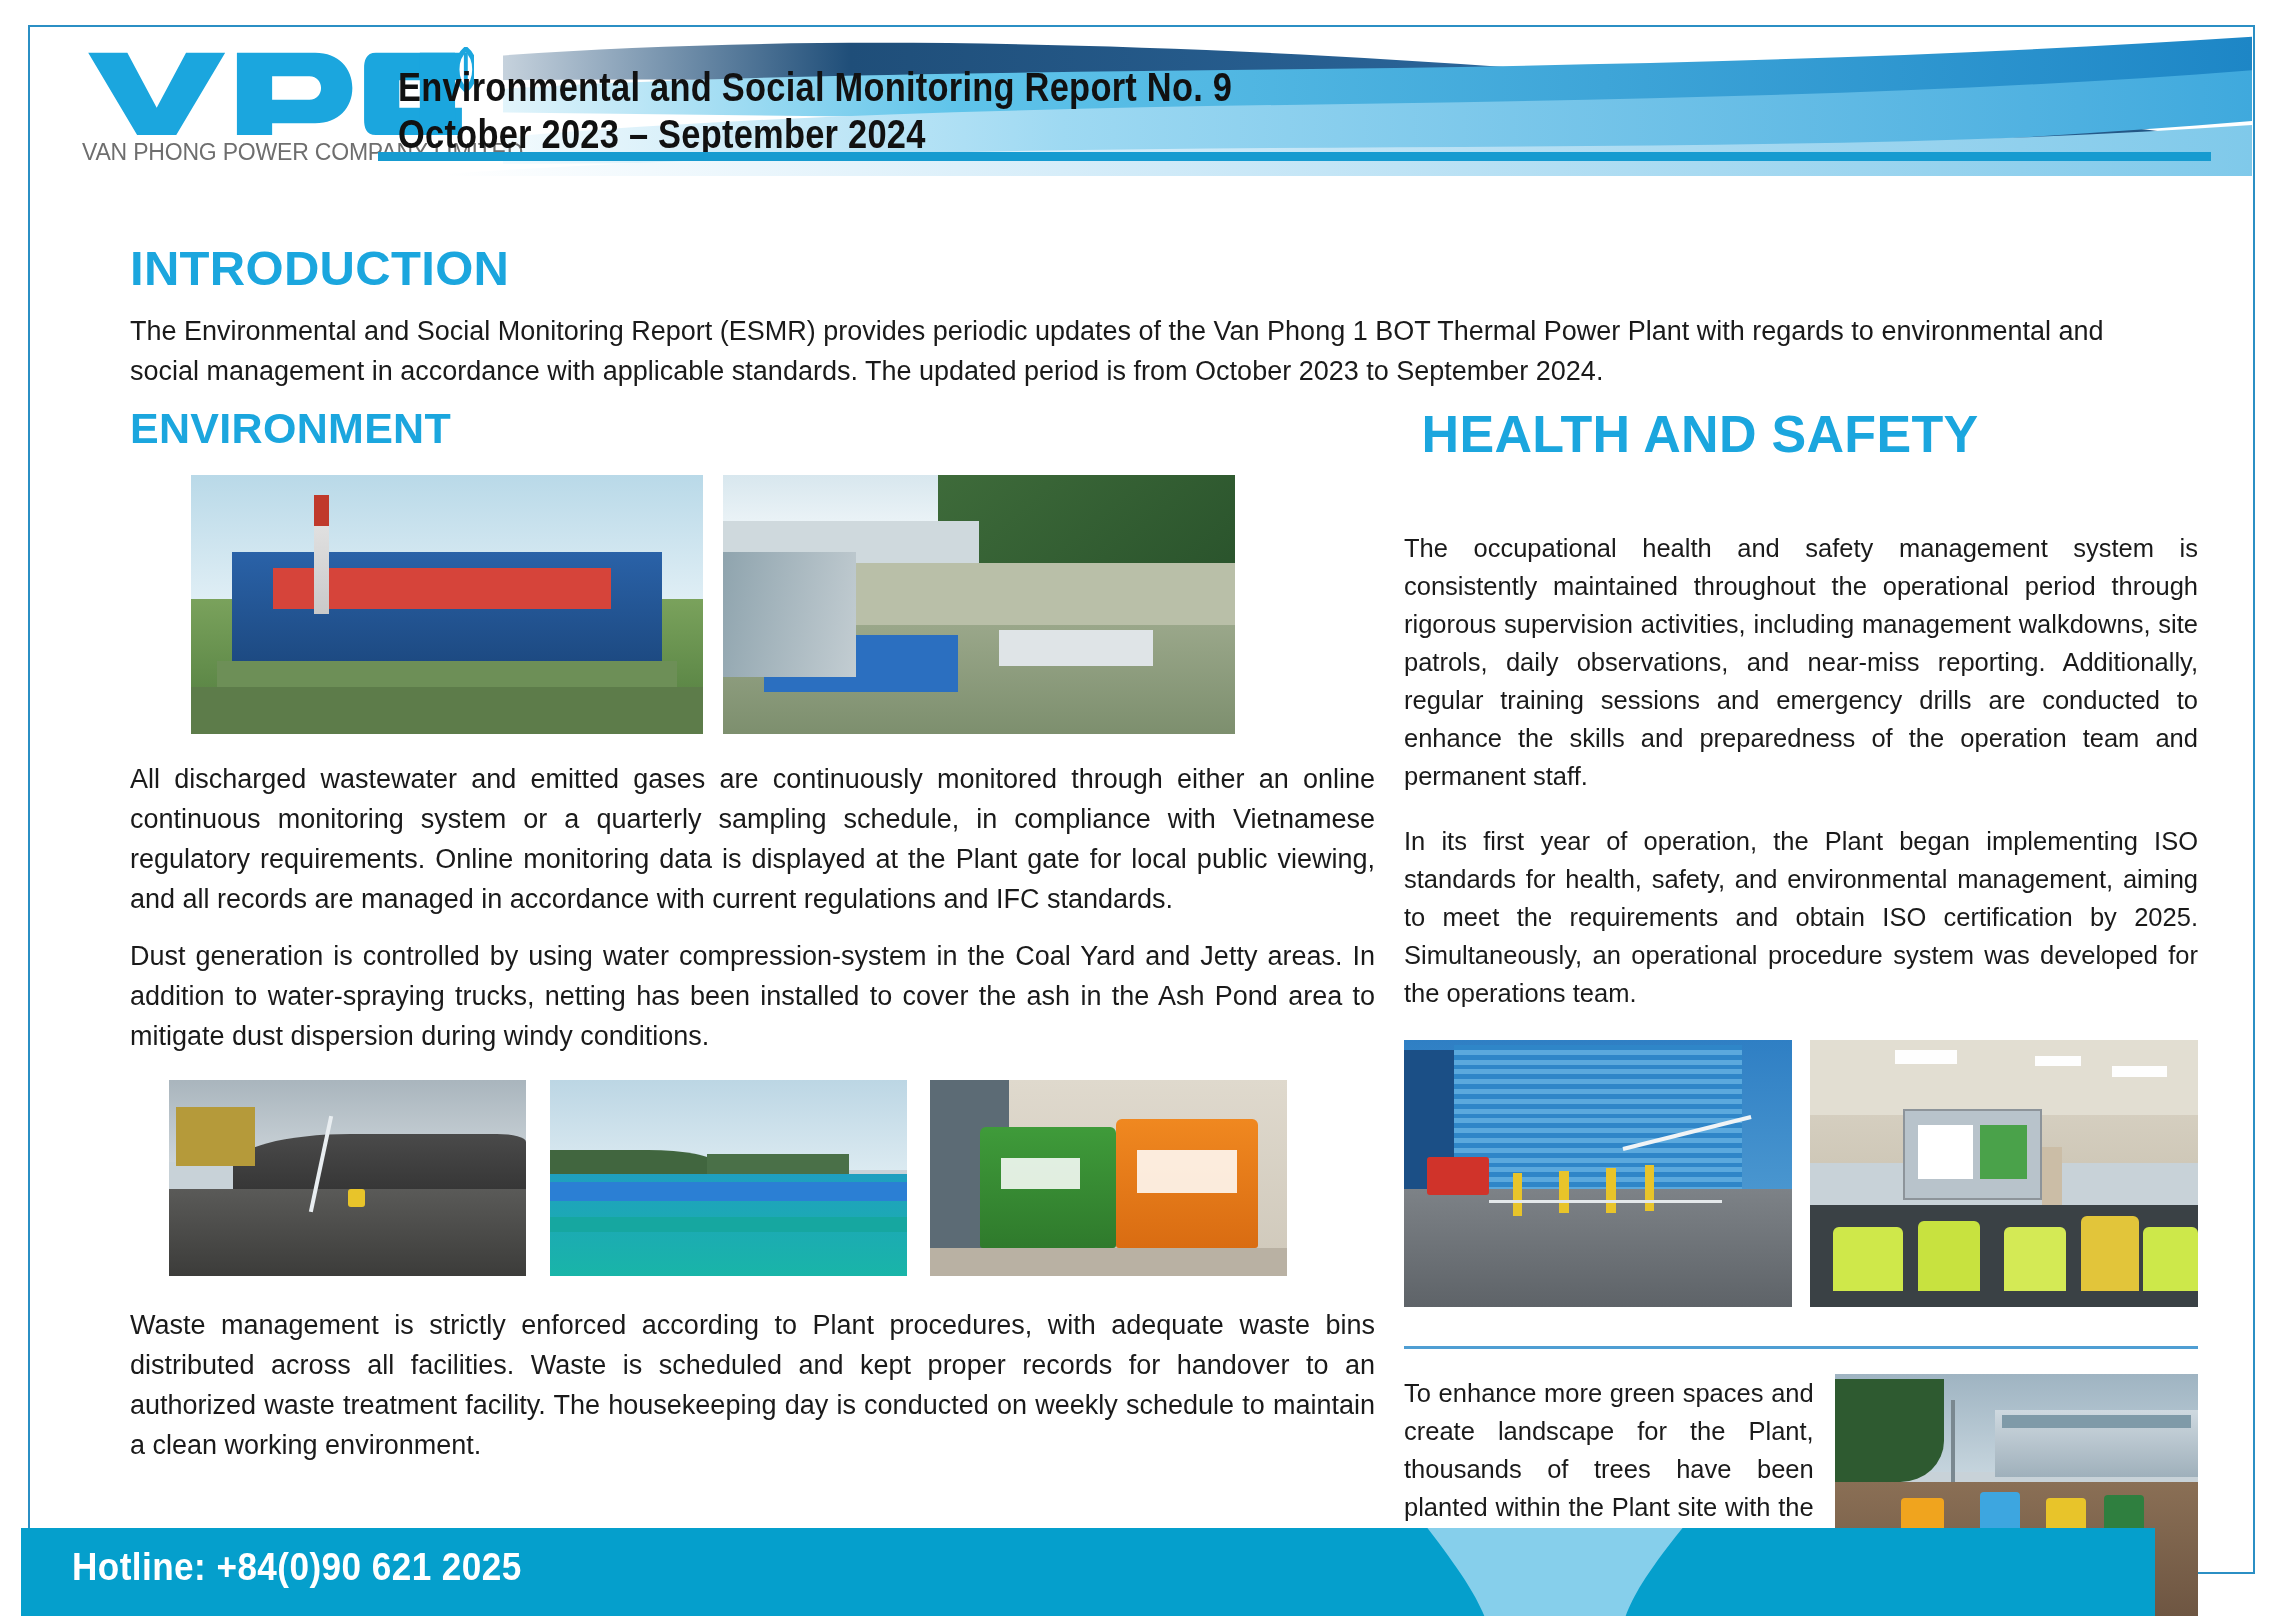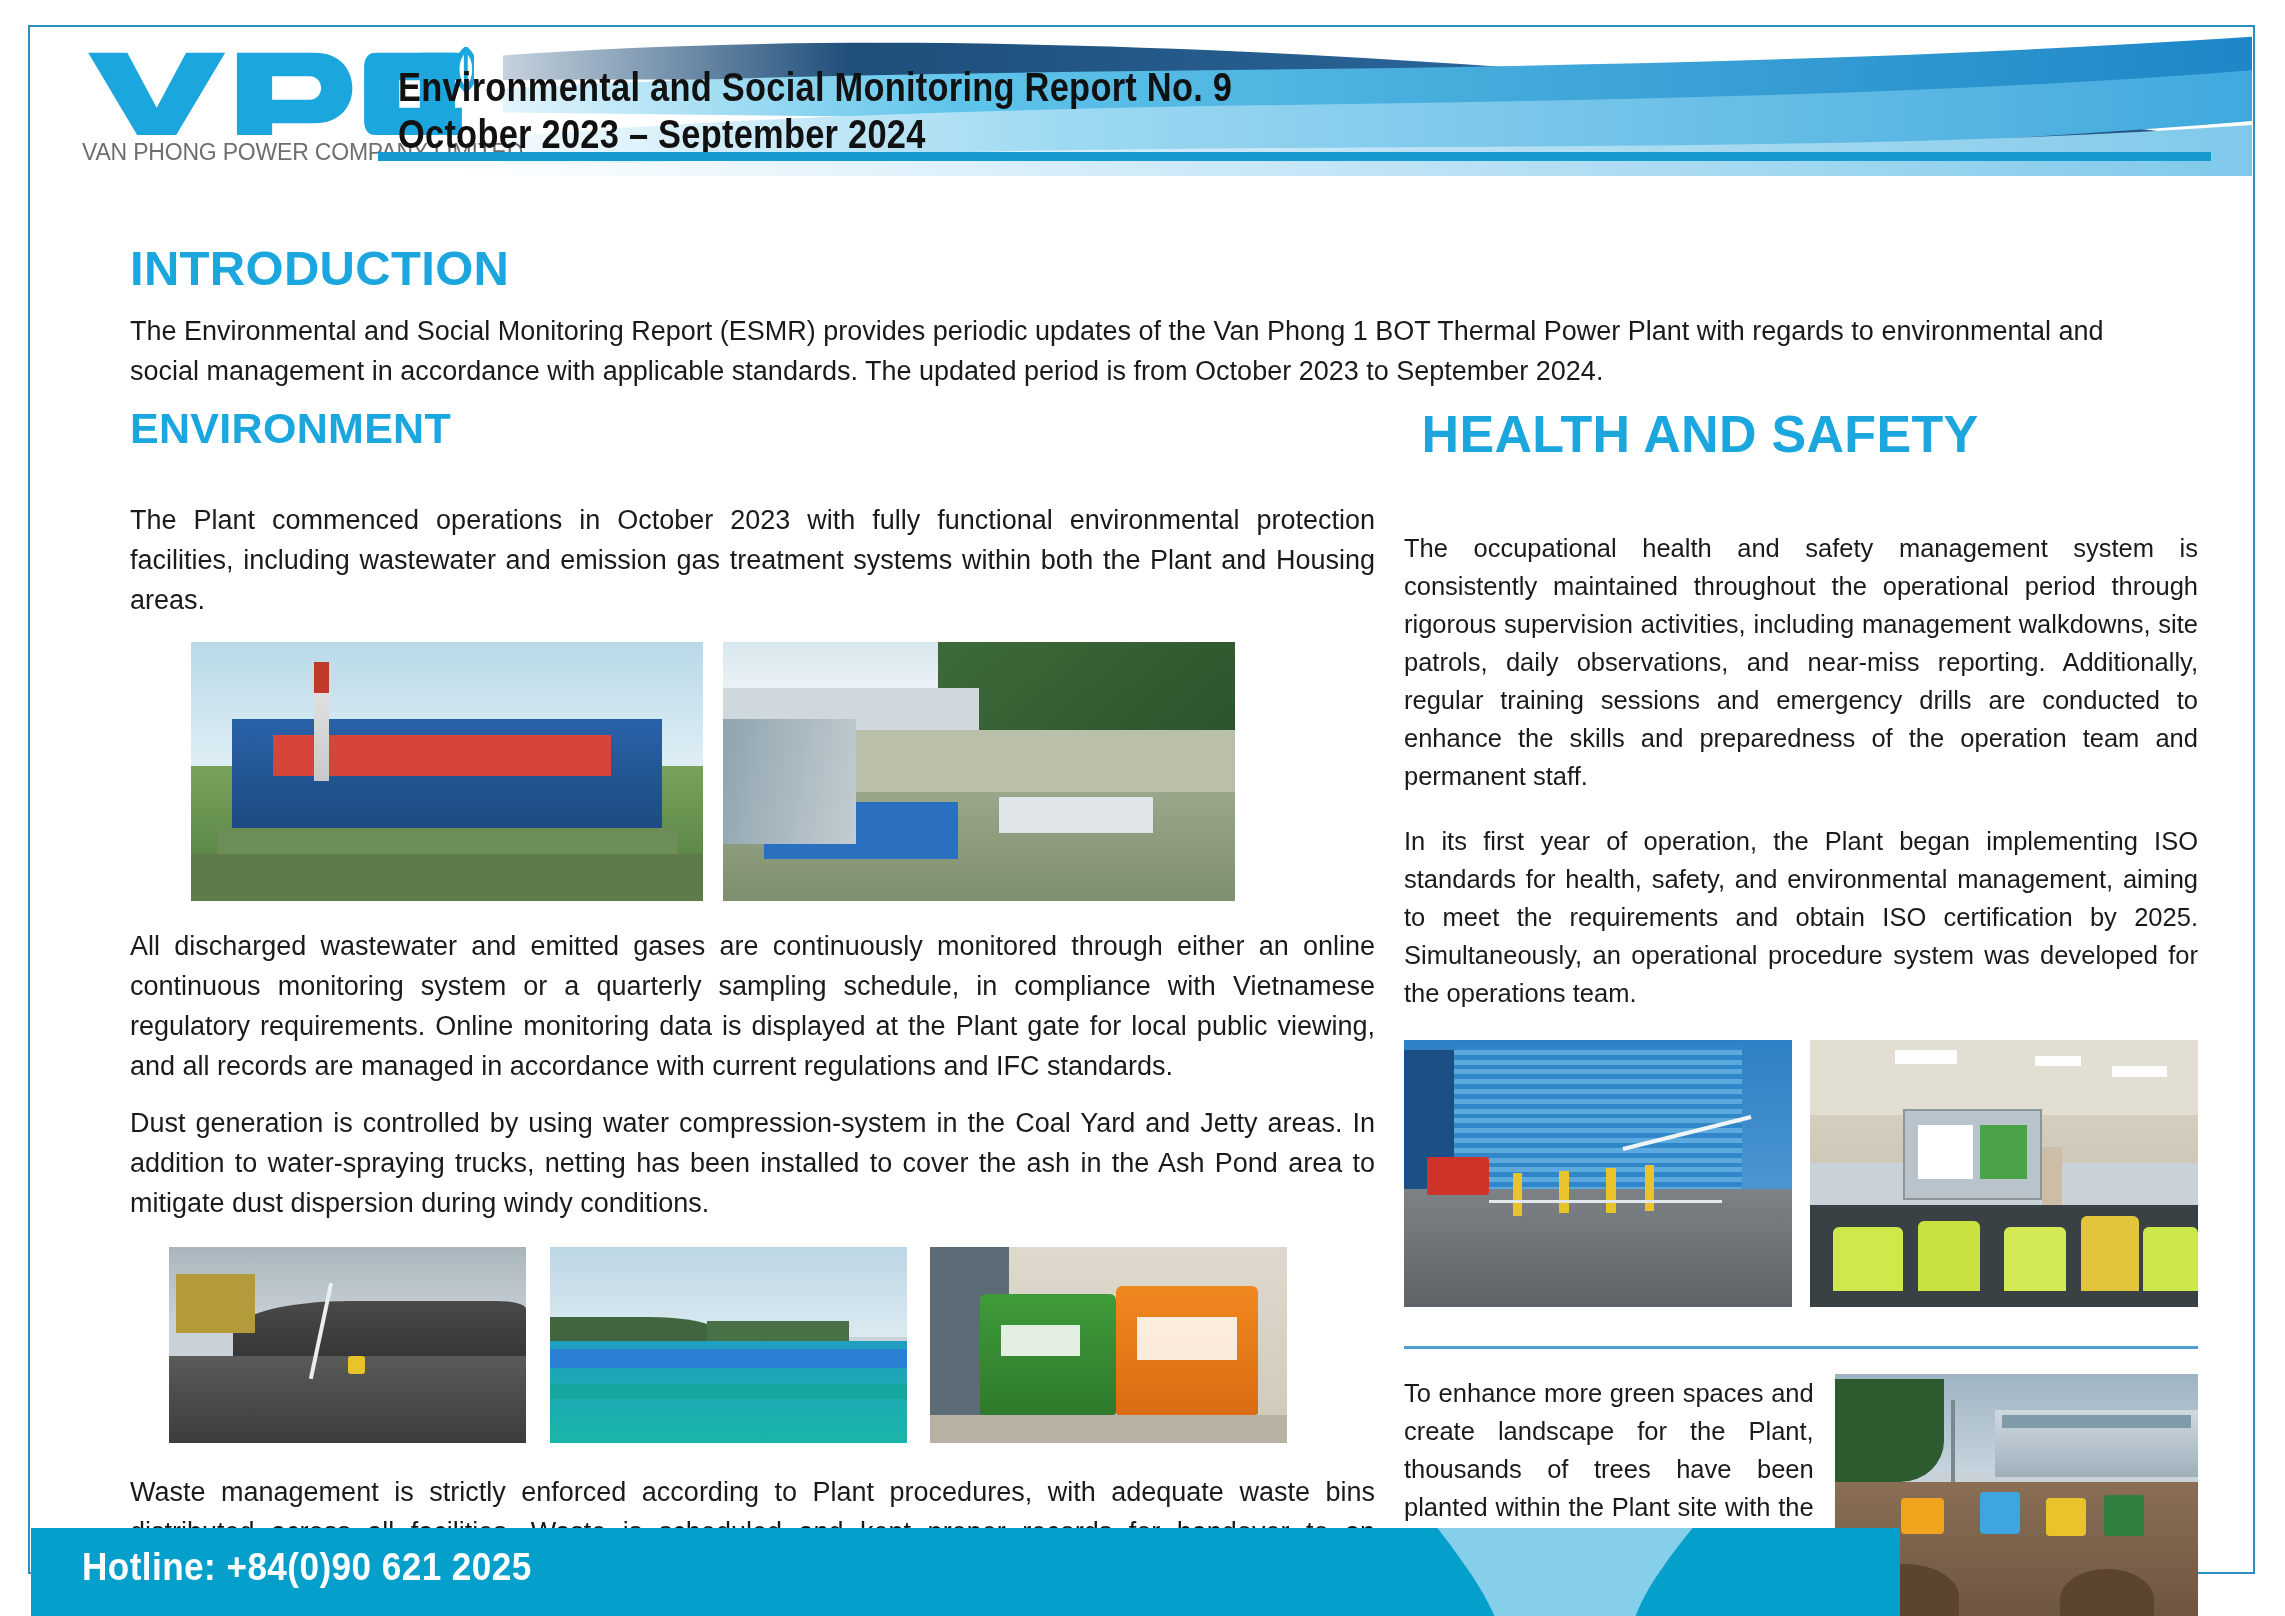--- a/index.html
+++ b/index.html
@@ -162,22 +162,22 @@
   }
   .photo .obj { position: absolute; }
 
   #hs-divider {
     height: 2.9px; background: #4f9ed3; width: 100%;
   }
 
   
   #footer {
     position: absolute;
-    left: 31px; bottom: 0px;
-    width: 1869px; height: 88px;
+    left: 21px; bottom: 0px;
+    width: 2134px; height: 88px;
     background: #059fcc;
     overflow: hidden;
   }
   #footer-shape {
     position: absolute; left: 1377px; top: 0;
     width: 314px; height: 88px;
   }
   #footer-text {
     position: absolute;
     left: 51px; top: 16.7px;
@@ -260,21 +260,20 @@
 
   <div id="content">
 
     <div id="intro-heading" class="section-heading">INTRODUCTION</div>
     <div id="intro-text">The Environmental and Social Monitoring Report (ESMR) provides periodic updates of the Van Phong 1 BOT Thermal Power Plant with regards to environmental and social management in accordance with applicable standards. The updated period is from October 2023 to September 2024.</div>
 
     <div id="col-left">
 
       <div id="env-heading" class="section-heading">ENVIRONMENT</div>
 
-      <div class="body-narrow" style="margin-top:47px;">The Plant commenced operations in October 2023 with fully functional environmental protection facilities, including wastewater and emission gas treatment systems within both the Plant and Housing areas.</div>
 
       <div style="display:flex; gap:19.6px; margin-top:21.6px; padding-left:61px;">
 
         <div class="photo" style="width:512px; height:259px;">
           <div class="sky" style="height:48%;background:linear-gradient(#b9d9e8,#dfeef5);"></div>
           <div class="ground" style="height:52%;background:linear-gradient(#7aa25c,#4e7a3c);"></div>
           <div class="obj" style="left:8%;top:30%;width:84%;height:42%;background:linear-gradient(#2a62a8,#1d4a82);"></div>
           <div class="obj" style="left:16%;top:36%;width:66%;height:16%;background:#d6443a;"></div>
           <div class="obj" style="left:24%;top:8%;width:14.7px;height:46%;background:linear-gradient(#e8e8e8,#c9c9c9);"></div>
           <div class="obj" style="left:24%;top:8%;width:14.7px;height:12%;background:#c0392b;"></div>

